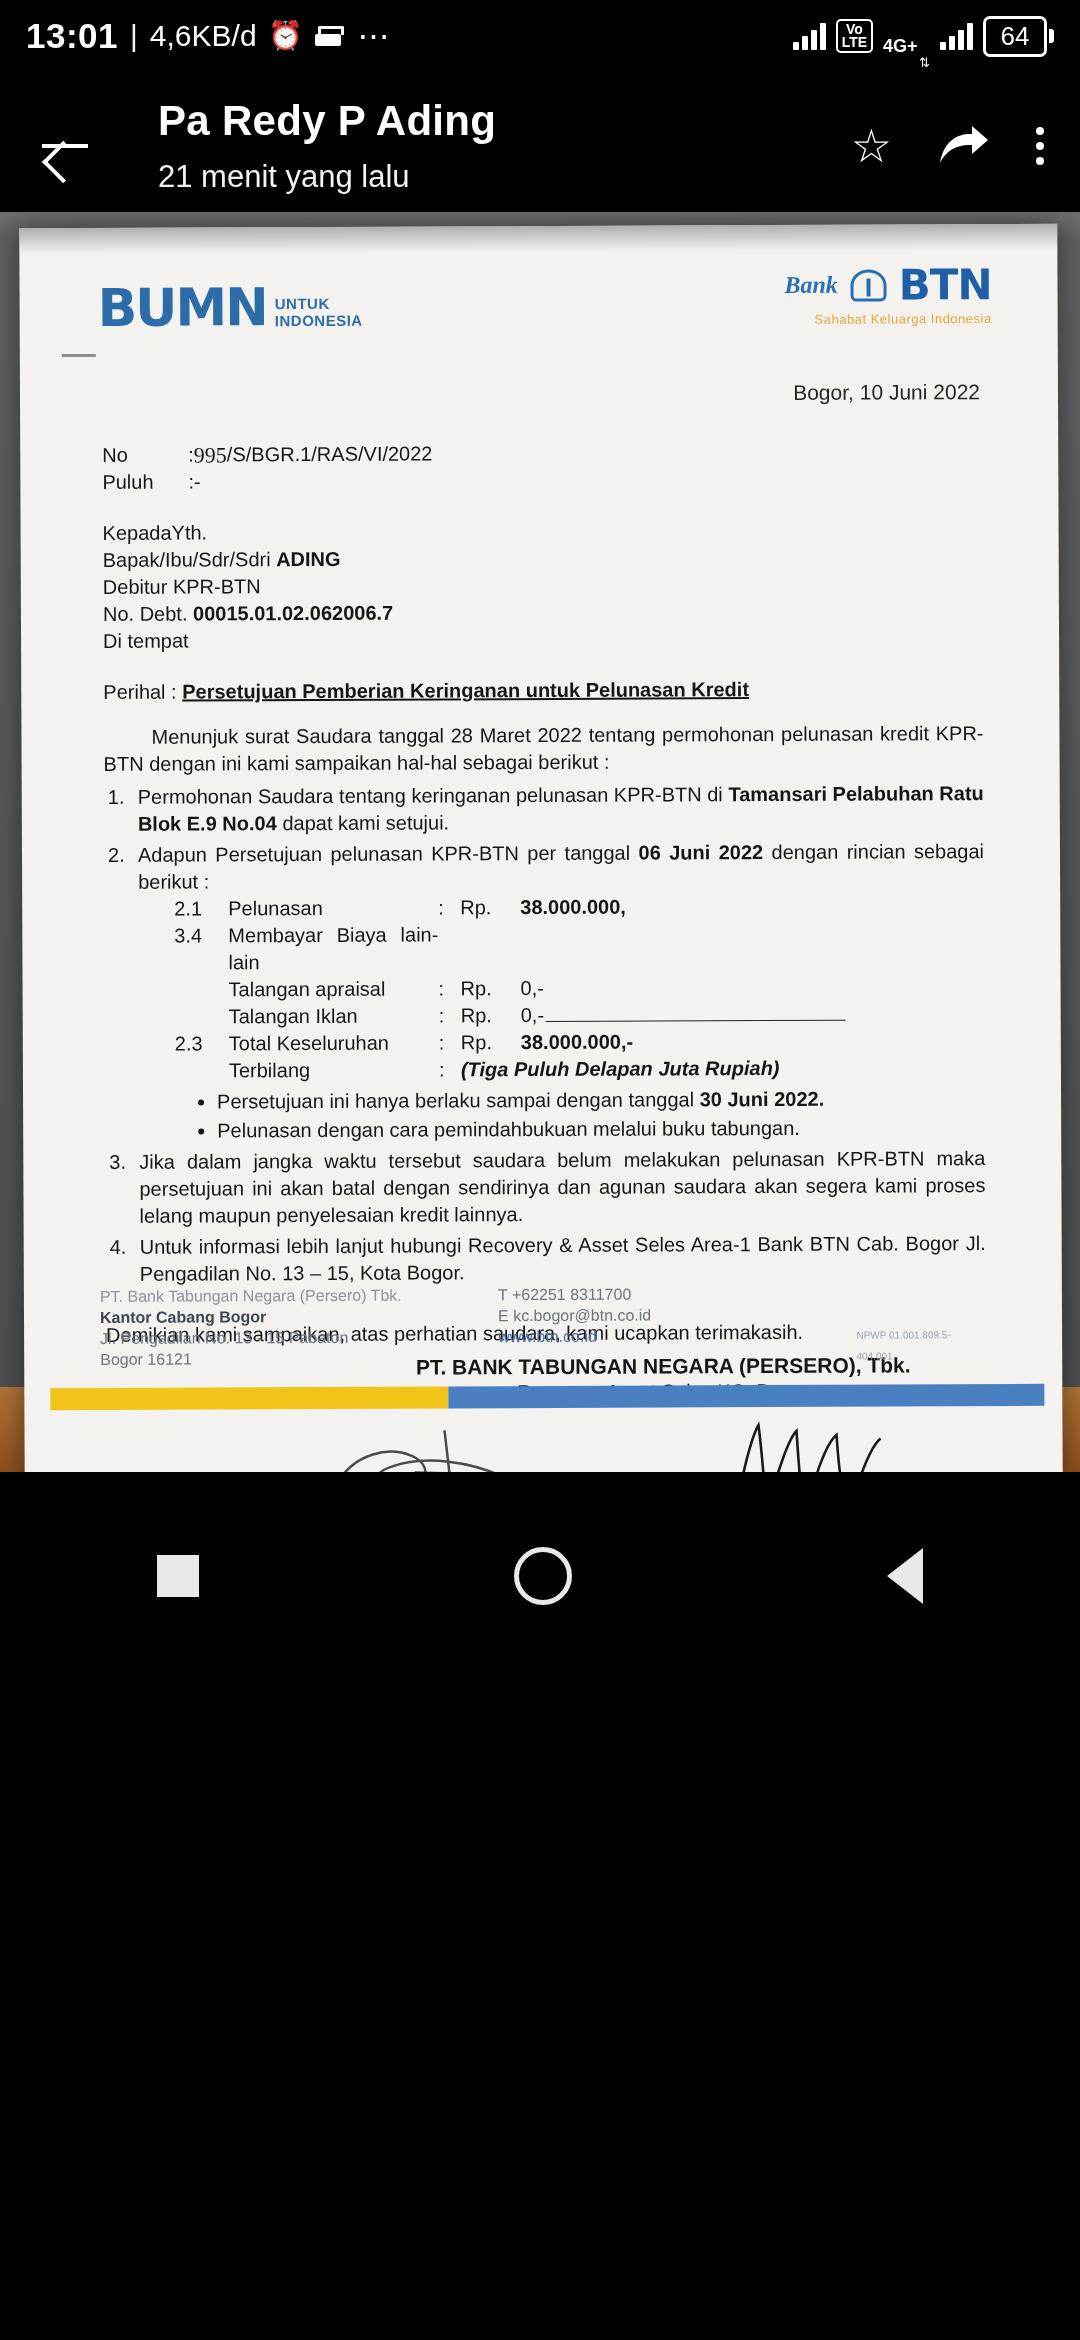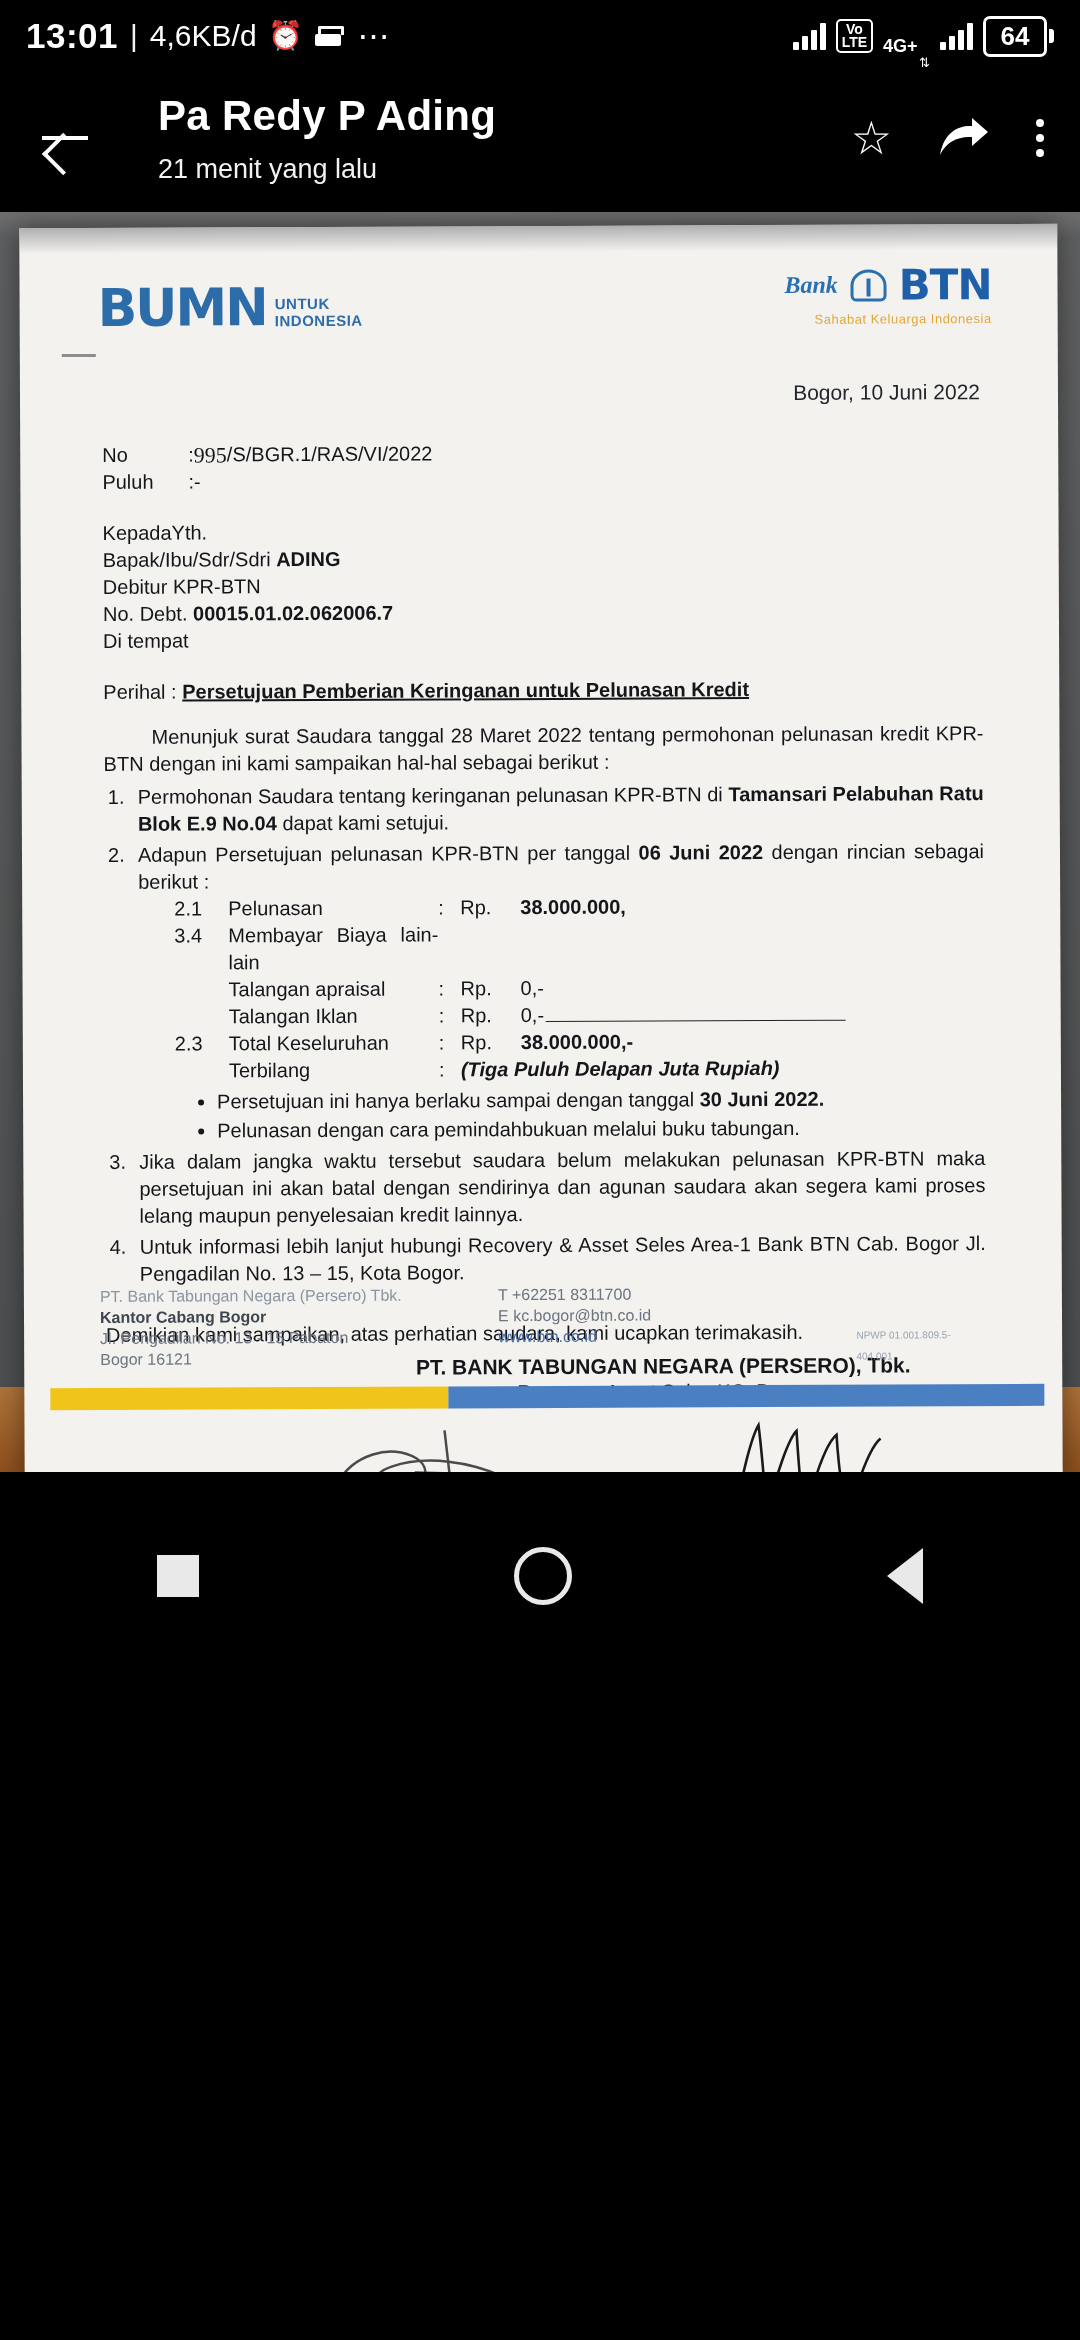--- a/index.html
+++ b/index.html
@@ -51,49 +51,49 @@
     padding: 2px 4px; text-align: center;
   }
   .net-label { font-size: 18px; font-weight: 700; margin-right: -4px; margin-top: 32px; }
   .net-stack { display: flex; flex-direction: column; align-items: flex-start; }
   .net-stack .sub { font-size: 13px; line-height: 12px; }
   .battery {
     display: flex; align-items: center;
   }
   .batt-body {
     border: 3px solid #fff; border-radius: 7px;
-    padding: 2px 8px; font-size: 26px; font-weight: 700;
+    padding: 2px 8px; font-size: 26px; font-weight: 400;
     min-width: 64px; text-align: center;
   }
   .batt-cap { width: 5px; height: 14px; background: #fff; border-radius: 0 3px 3px 0; margin-left: 2px;}
 
   
   .appbar {
-    position: absolute; top: 68px; left: 0;
+    position: absolute; top: 76px; left: 0;
     width: 1080px; height: 140px;
     display: flex; align-items: center;
     padding: 0 28px;
     color: #fff;
   }
   .back-arrow {
     width: 72px; height: 72px;
     position: relative; flex: none;
   }
   .back-arrow::before {
     content: ""; position: absolute; left: 14px; top: 34px;
     width: 46px; height: 4px; background: #fff;
   }
   .back-arrow::after {
     content: ""; position: absolute; left: 14px; top: 22px;
     width: 26px; height: 26px; border-left: 4px solid #fff; border-bottom: 4px solid #fff;
     transform: rotate(45deg); transform-origin: left bottom;
   }
   .titles { margin-left: 58px; display: flex; flex-direction: column; justify-content: center; }
   .title { font-size: 42px; font-weight: 700; letter-spacing: .3px; }
-  .subtitle { font-size: 27px; font-weight: 400; margin-top: 14px; opacity: .95; }
+  .subtitle { font-size: 31px; font-weight: 400; margin-top: 14px; opacity: .95; }
   .appbar-actions { margin-left: auto; display: flex; align-items: center; gap: 46px; padding-right: 8px;}
   .star { font-size: 46px; line-height: 1; }
   .share-ico { width: 52px; height: 46px; }
   .kebab { display: flex; flex-direction: column; gap: 7px; align-items: center; }
   .kebab i { width: 8px; height: 8px; background: #fff; border-radius: 50%; display: block; }
 
   
   .viewer {
     position: absolute; top: 212px; left: 0;
     width: 1080px; height: 1920px;

